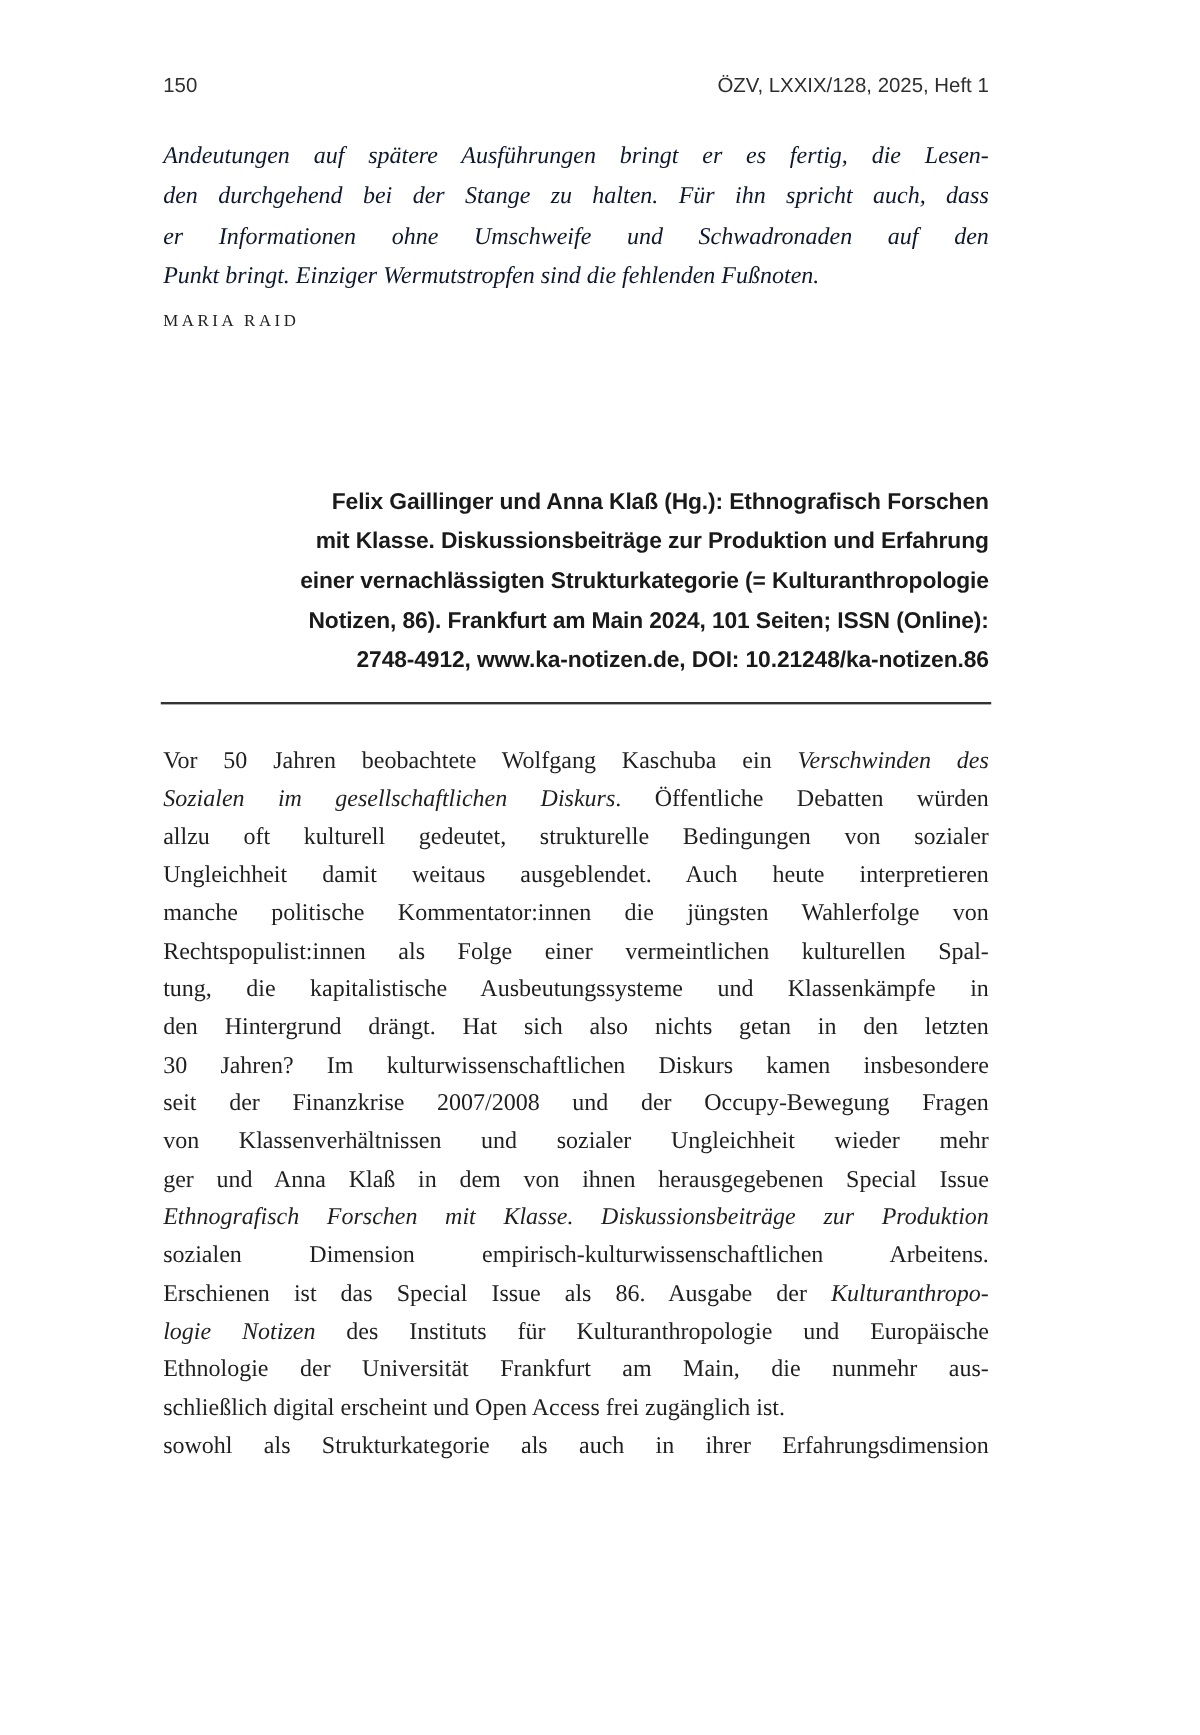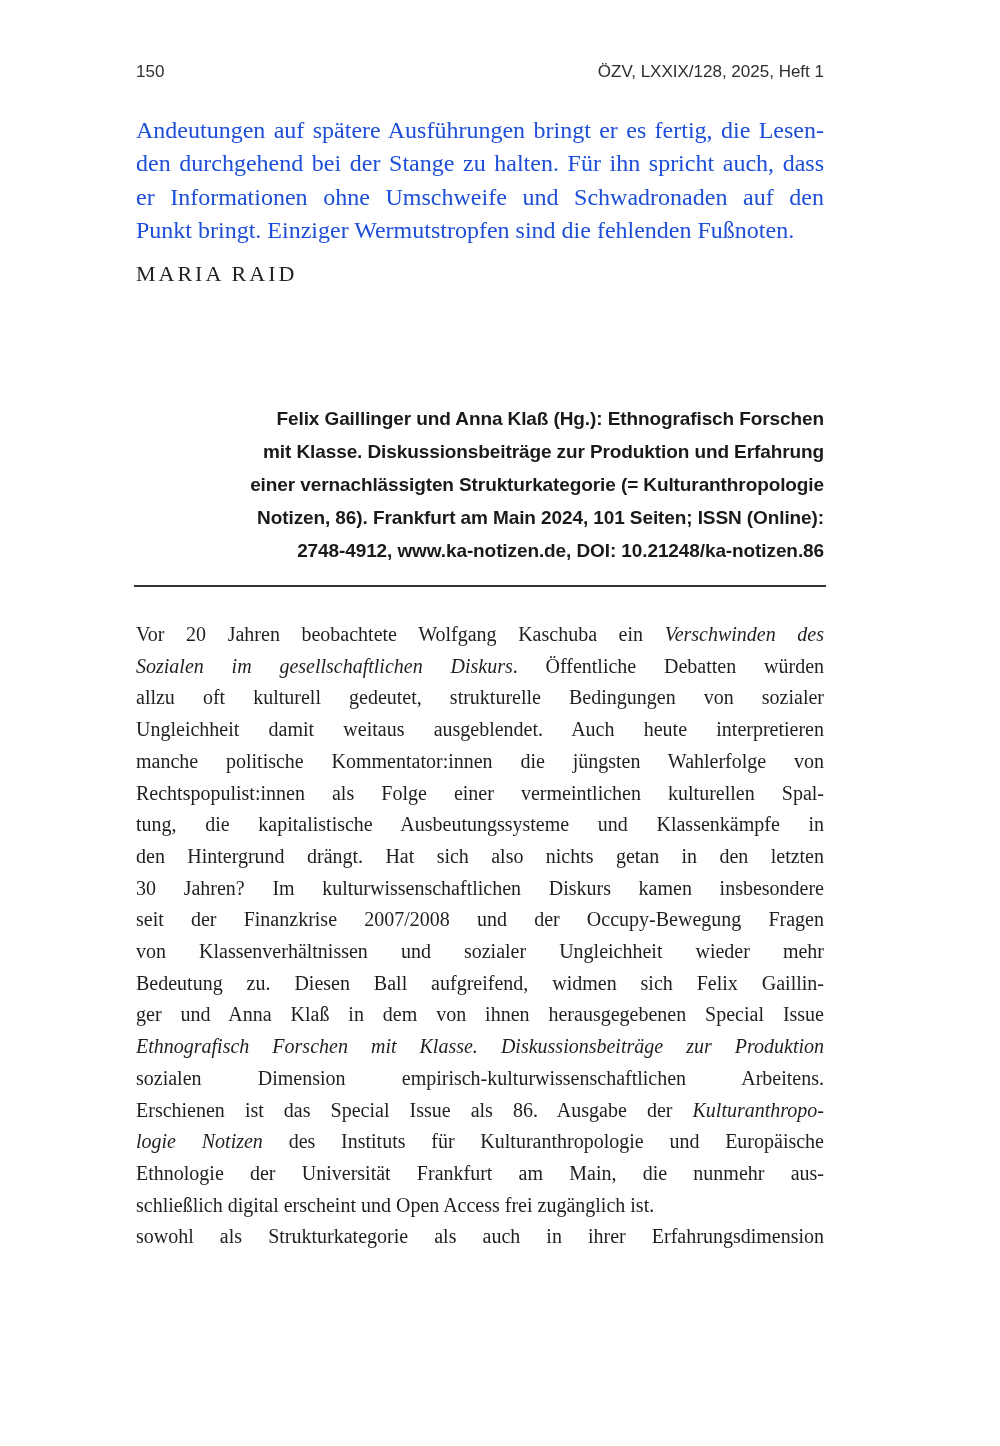--- a/index.html
+++ b/index.html
@@ -37,31 +37,32 @@
     white-space: normal;
   }
   .tline.end { text-align-last: left; }
   .tline.ind { text-indent: 62px; }
   .tline i { }
 
   
   .closing {
     top: 114px;
     font-family: "Liberation Serif", serif;
-    font-size: 24px;
+    font-size: 20px;
     line-height: 33.4px;
-    color: #1d4ed8;
+    color: #0f172a;
+    font-style: italic;
   }
   
   .reviewer {
     position: absolute;
     top: 261px;
     left: 136px;
     font-family: "Liberation Serif", serif;
-    font-size: 22px;
+    font-size: 14px;
     letter-spacing: 3px;
     color: #222222;
   }
   
   .citation {
     top: 402px;
     margin: 0;
     font-family: "Liberation Sans", sans-serif;
     font-weight: 700;
     font-size: 19px;
@@ -117,32 +118,31 @@
       <div class="tline">Felix Gaillinger und Anna Klaß (Hg.): Ethnografisch Forschen</div>
       <div class="tline">mit Klasse. Diskussionsbeiträge zur Produktion und Erfahrung</div>
       <div class="tline">einer vernachlässigten Strukturkategorie (= Kulturanthropologie</div>
       <div class="tline">Notizen, 86). Frankfurt am Main 2024, 101 Seiten; ISSN (Online):</div>
       <div class="tline">2748-4912, www.ka-notizen.de, DOI: 10.21248/ka-notizen.86</div>
     </h2>
 
   <hr class="divider">
 
   <section class="lines bodytext">
-      <div class="tline"><span>Vor 20 Jahren beobachtete Wolfgang Kaschuba ein </span><i>Verschwinden des</i></div>
+      <div class="tline"><span>Vor 50 Jahren beobachtete Wolfgang Kaschuba ein </span><i>Verschwinden des</i></div>
       <div class="tline"><i>Sozialen im gesellschaftlichen Diskurs</i><span>. Öffentliche Debatten würden</span></div>
       <div class="tline"><span>allzu oft kulturell gedeutet, strukturelle Bedingungen von sozialer</span></div>
       <div class="tline"><span>Ungleichheit damit weitaus ausgeblendet. Auch heute interpretieren</span></div>
       <div class="tline"><span>manche politische Kommentator:innen die jüngsten Wahlerfolge von</span></div>
       <div class="tline"><span>Rechtspopulist:innen als Folge einer vermeintlichen kulturellen Spal-</span></div>
       <div class="tline"><span>tung, die kapitalistische Ausbeutungssysteme und Klassenkämpfe in</span></div>
       <div class="tline"><span>den Hintergrund drängt. Hat sich also nichts getan in den letzten</span></div>
       <div class="tline"><span>30 Jahren? Im kulturwissenschaftlichen Diskurs kamen insbesondere</span></div>
       <div class="tline"><span>seit der Finanzkrise 2007/2008 und der Occupy-Bewegung Fragen</span></div>
       <div class="tline"><span>von Klassenverhältnissen und sozialer Ungleichheit wieder mehr</span></div>
-      <div class="tline"><span>Bedeutung zu. Diesen Ball aufgreifend, widmen sich Felix Gaillin-</span></div>
       <div class="tline"><span>ger und Anna Klaß in dem von ihnen herausgegebenen Special Issue</span></div>
       <div class="tline"><i>Ethnografisch Forschen mit Klasse. Diskussionsbeiträge zur Produktion</i></div>
       <div class="tline"><span>sozialen Dimension empirisch-kulturwissenschaftlichen Arbeitens.</span></div>
       <div class="tline"><span>Erschienen ist das Special Issue als 86. Ausgabe der </span><i>Kulturanthropo-</i></div>
       <div class="tline"><i>logie Notizen</i><span> des Instituts für Kulturanthropologie und Europäische</span></div>
       <div class="tline"><span>Ethnologie der Universität Frankfurt am Main, die nunmehr aus-</span></div>
       <div class="tline end"><span>schließlich digital erscheint und Open Access frei zugänglich ist.</span></div>
       <div class="tline"><span>sowohl als Strukturkategorie als auch in ihrer Erfahrungsdimension</span></div>
     </section>
 

